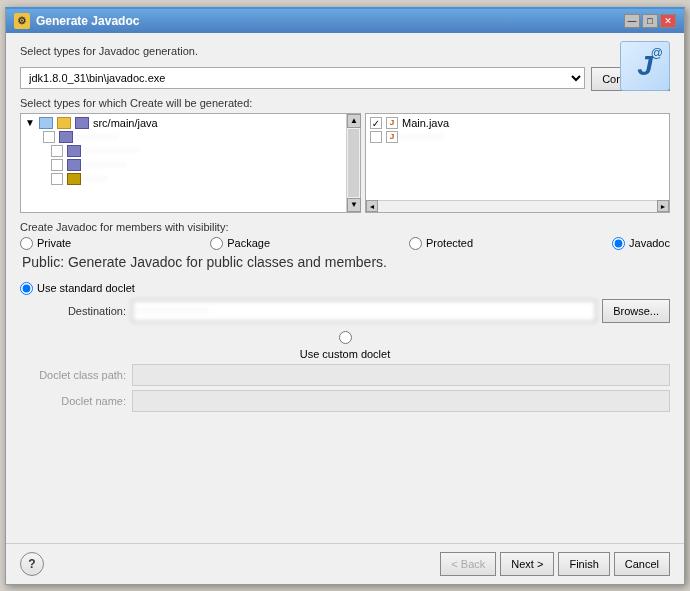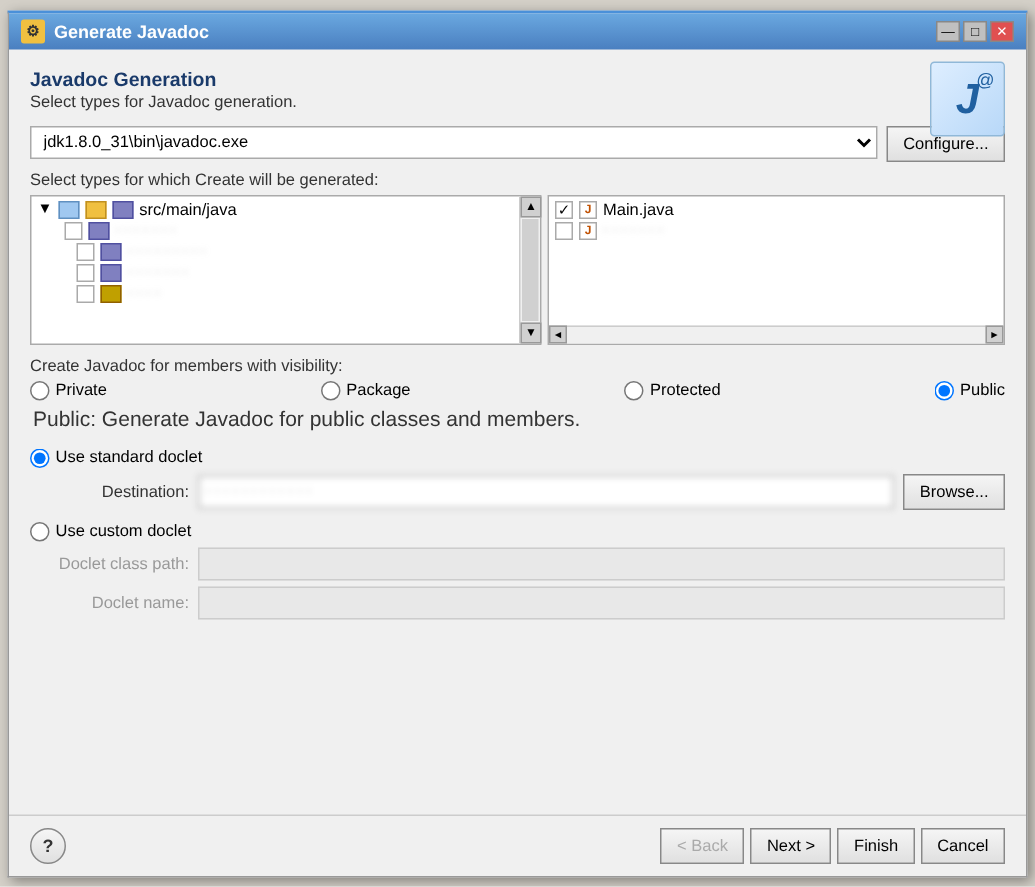--- a/index.html
+++ b/index.html
@@ -271,21 +271,20 @@
     </div>
     <div class="title-controls">
       <button class="title-btn">—</button>
       <button class="title-btn">□</button>
       <button class="title-btn close">✕</button>
     </div>
   </div>
 
   <div class="dialog-body">
     <div class="relative-header">
-      <div class="section-title">Javadoc Generation</div>
       <div class="section-subtitle">Select types for Javadoc generation.</div>
 
       <div style="position:absolute;right:0;top:-4px;width:50px;height:50px;background:linear-gradient(135deg,#deeeff,#b8d8f8);border:1px solid #90b8d8;border-radius:3px;display:flex;align-items:center;justify-content:center;">
         <span style="font-size:28px;font-weight:bold;font-style:italic;color:#2060a0;">J</span>
         <span style="font-size:12px;color:#2060a0;position:absolute;top:4px;right:6px;">@</span>
       </div>
     </div>
 
     <div class="form-row">
       <div class="combo-container">
@@ -373,40 +372,40 @@
         <label class="radio-item">
           <input type="radio" name="visibility" style="">
           <span>Package</span>
         </label>
         <label class="radio-item">
           <input type="radio" name="visibility" style="">
           <span>Protected</span>
         </label>
         <label class="radio-item">
           <input type="radio" name="visibility" checked="" style="">
-          <span>Public</span>
+          <span>Javadoc</span>
         </label>
       </div>
       <div class="visibility-desc">Public: Generate Javadoc for public classes and members.</div>
     </div>
 
     <div class="doclet-section">
       <label class="radio-item" style="margin-bottom:4px;">
         <input type="radio" name="doclet" checked="" style="">
         <span>Use standard doclet</span>
       </label>
       <div class="doclet-row" style="padding-left:16px;">
         <span class="doclet-label active">Destination:</span>
         <input type="text" class="blurred-text" style="flex: 1 1 0%; height: 22px; font-size: 10px; border: 1px solid rgb(170, 170, 170); padding: 0px 4px;" value="· · · · · · · · · · · ·">
         <button class="btn">Browse...</button>
       </div>
     </div>
 
     <div class="doclet-section">
-      <label class="radio-item" style="margin-bottom:4px;">
+      <label class="radio-item" style="margin-bottom:4px;flex-direction:column;">
         <input type="radio" name="doclet" style="">
         <span>Use custom doclet</span>
       </label>
       <div class="doclet-row" style="padding-left:16px;">
         <span class="doclet-label">Doclet class path:</span>
         <input type="text" style="flex: 1 1 0%; height: 22px; font-size: 11px; border: 1px solid rgb(204, 204, 204); background: rgb(232, 232, 232);" disabled="">
       </div>
       <div class="doclet-row" style="padding-left:16px;">
         <span class="doclet-label">Doclet name:</span>
         <input type="text" style="flex: 1 1 0%; height: 22px; font-size: 11px; border: 1px solid rgb(204, 204, 204); background: rgb(232, 232, 232);" disabled="">

